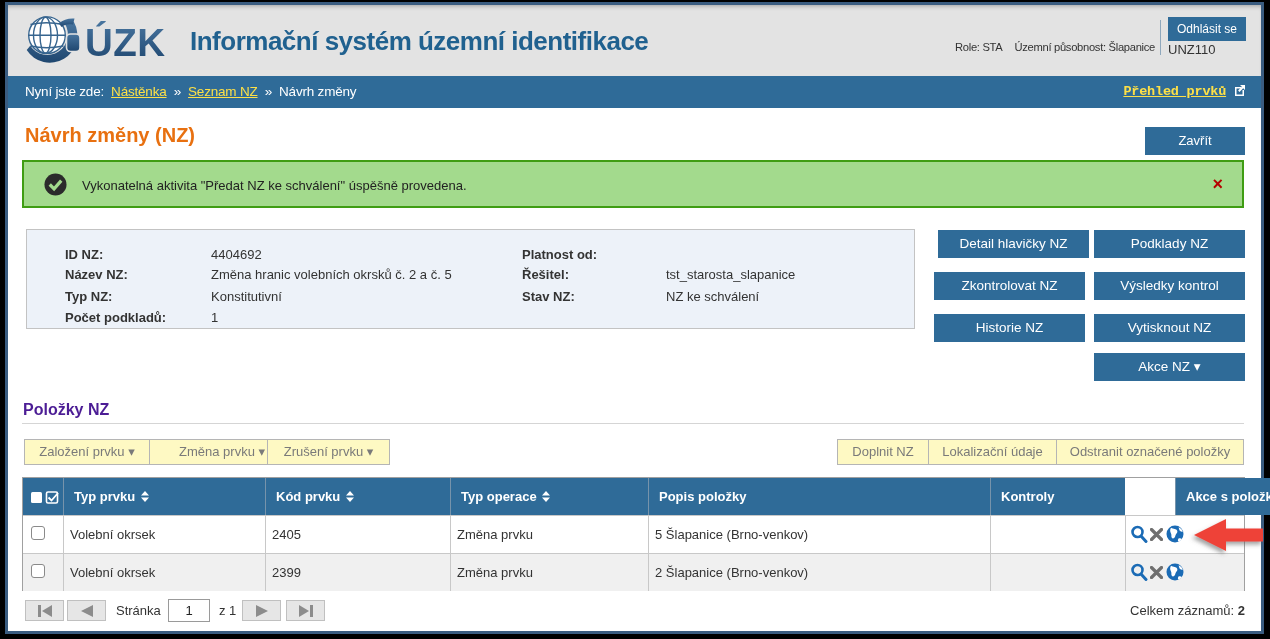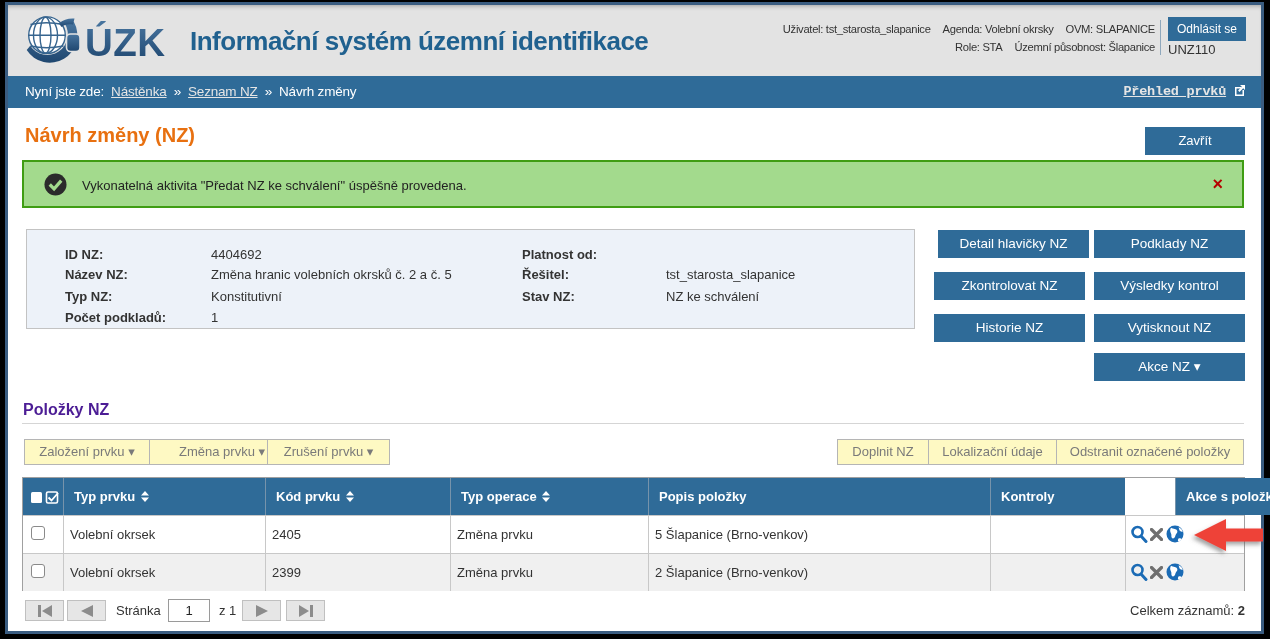--- a/index.html
+++ b/index.html
@@ -19,21 +19,21 @@
   #uline2 { top:36px; }
   #usep { position:absolute; left:1152px; top:15px; width:1px; height:35px; background:#8fa8bd; }
   #logout { position:absolute; left:1160px; top:12px; width:78px; height:24px; background:#2f6b98;
             color:#fff; font-size:12px; text-align:center; line-height:24px; }
   #unz { position:absolute; left:1160px; top:37px; font-size:13px; color:#333; }
 
   
   #crumb { left:0; top:71px; width:1253px; height:32px; background:#2f6b98; color:#fff;
            font-size:13.5px; letter-spacing:-0.2px; line-height:32px; }
   #crumb .in { position:absolute; left:17px; }
-  #crumb a { color:#e5e5e5; text-decoration:underline; }
+  #crumb a { color:#fde047; text-decoration:underline; }
   #crumb .right { position:absolute; right:15px; font-weight:bold;font-family:Liberation Mono, monospace; }
 
   
   #h1 { left:17px; top:119px; font-size:20px; font-weight:bold; color:#e87010; }
   #closebtn { left:1137px; top:122px; width:100px; height:28px; background:#2f6b98; color:#fff;
               font-size:13px; text-align:center; line-height:28px; }
 
   
   #okbar { left:14px; top:155px; width:1222px; height:48px; background:#a3da8d;
            border:2px solid #3f9d13; }
@@ -97,21 +97,20 @@
         <ellipse cx="22.5" cy="20.2" rx="5.5" ry="18"></ellipse>
         <ellipse cx="22.5" cy="20.2" rx="12" ry="18.1"></ellipse>
         <path d="M7.5 9.5 Q23 6 40.5 9.5 M6 20.2 H42 M7.5 31 Q23 34.5 40.5 31"></path>
       </g>
       <path d="M3.7 35.1 A27.5 27.5 0 0 0 50.8 6.75 L41.4 8.1 A20.5 20.5 0 0 1 7.2 30.8 Z" fill="url(#lg)"></path>
       <path d="M36 8.5 C40 4.5 46 3 51.5 3.5 L50 9.5 C45 8.8 41 9.5 38.5 12 Z" fill="url(#lg)"></path>
       <rect x="43.5" y="19" width="13.5" height="17.5" rx="4" fill="url(#lg)" stroke="#e3e3e3" stroke-width="1.6"></rect>
       <text x="62" y="41" font-family="Liberation Sans, sans-serif" font-weight="bold" font-size="38.5" letter-spacing="0.5" fill="url(#lg)">ÚZK</text>
     </svg>
     <div id="title">Informační systém územní identifikace</div>
-    <div class="uinfo" id="uline1">Uživatel: tst_starosta_slapanice<span style="margin-left:12px;">Agenda: Volební okrsky</span><span style="margin-left:12px;">OVM: SLAPANICE</span></div>
     <div class="uinfo" id="uline2">Role: STA<span style="margin-left:12px;">Územní působnost: Šlapanice</span></div>
     <div id="usep"></div>
     <div id="logout">Odhlásit se</div>
     <div id="unz">UNZ110</div>
   </div>
   <div id="crumb">
     <span class="in">Nyní jste zde:&nbsp; <a>Nástěnka</a> &nbsp;»&nbsp; <a>Seznam NZ</a> &nbsp;»&nbsp; Návrh změny</span>
     <span class="right"><a>Přehled prvků</a> <svg width="12" height="12" viewBox="0 0 12 12" style="vertical-align:-1px;">
           <path d="M1 3 H7 V4.5 H2.5 V10.5 H8.5 V6 H10 V12 H1 Z" fill="#fff"></path>
           <path d="M6 1 H11 V6 L9.2 4.2 L5.5 7.9 L4.1 6.5 L7.8 2.8 Z" fill="#fff"></path>

